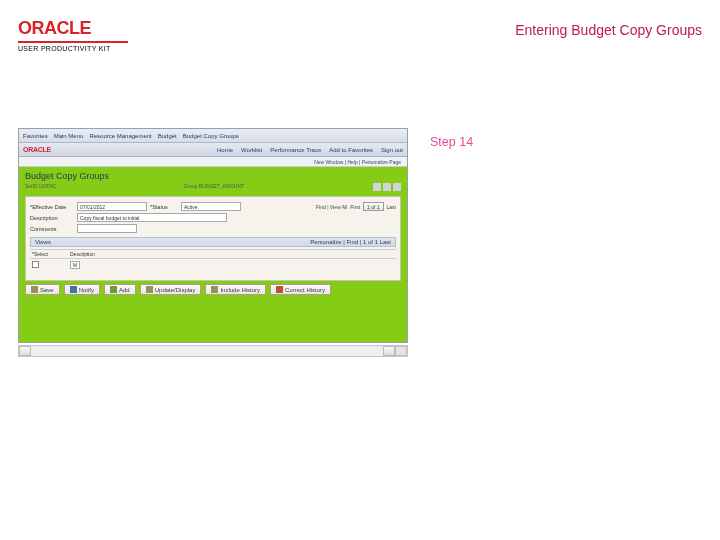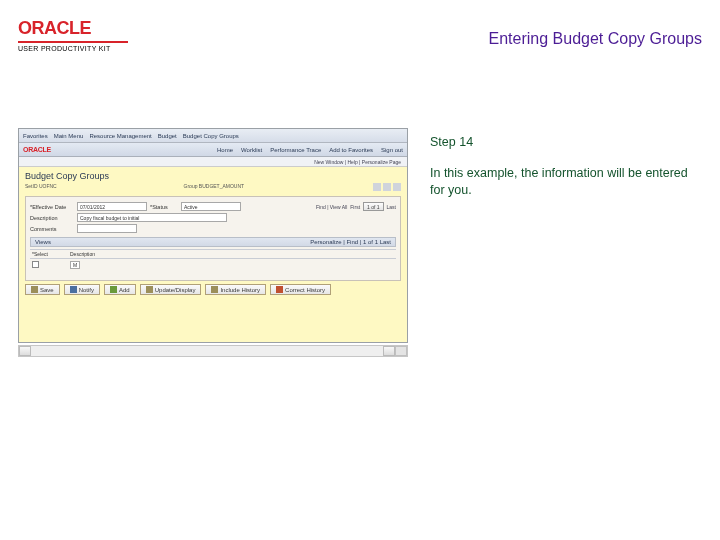--- a/index.html
+++ b/index.html
@@ -18,30 +18,30 @@
     left: 18px;
     right: 18px;
     display: flex;
     justify-content: space-between;
     align-items: flex-start;
   }
   .logo-block { display: flex; flex-direction: column; }
   .logo-word { font-family: Arial, sans-serif; font-weight: bold; font-size: 18px; color: #d8232a; letter-spacing: -0.5px; }
   .logo-bar { height: 2px; background: #d8232a; width: 110px; margin: 2px 0 2px 0; }
   .logo-sub { font-size: 7px; letter-spacing: 0.3px; color: #000; }
-  .page-title { font-size: 16px; color: #4c1d95; margin-top: 12px; }
+  .page-title { font-size: 14px; color: #be185d; margin-top: 4px; }
 
   .screenshot {
     position: absolute;
     top: 128px;
     left: 18px;
     width: 390px;
     height: 215px;
     border: 1px solid #9aa0a6;
-    background: #fef9c3;
+    background: #84cc16;
     font-size: 6px;
     color: #333;
     overflow: hidden;
   }
   .ss-top {
     height: 14px;
     background: linear-gradient(#e8edf4, #d6dde9);
     border-bottom: 1px solid #b0b6c0;
     display: flex;
     align-items: center;
@@ -155,21 +155,21 @@
   .scrollbar-h .arrow { width: 12px; height: 10px; background: linear-gradient(#f8f8f8,#ddd); border: 1px solid #bbb; }
   .scrollbar-h .track { flex:1; height:10px; }
   .scrollbar-h .end { width:12px; height:10px; background:#e4e4e4; border:1px solid #c0c0c0; }
 
   .side {
     position: absolute;
     top: 134px;
     left: 430px;
     right: 28px;
     font-size: 12.5px;
-    color: #14532d;
+    color: #ec4899;
     line-height: 1.35;
   }
   .side p { margin-bottom: 14px; }
   .side b { font-weight: bold; }
 </style>
 </head>
 <body>
 
 <div class="header">
   <div class="logo-block">
@@ -272,14 +272,13 @@
 
 <div class="scrollbar-h">
   <div class="arrow"></div>
   <div class="track"></div>
   <div class="arrow"></div>
   <div class="end"></div>
 </div>
 
 <div class="side">
   <p>Step 14</p>
-  <p>In this example, the information will be entered for you.</p>
 </div>
 
 </body></html>

